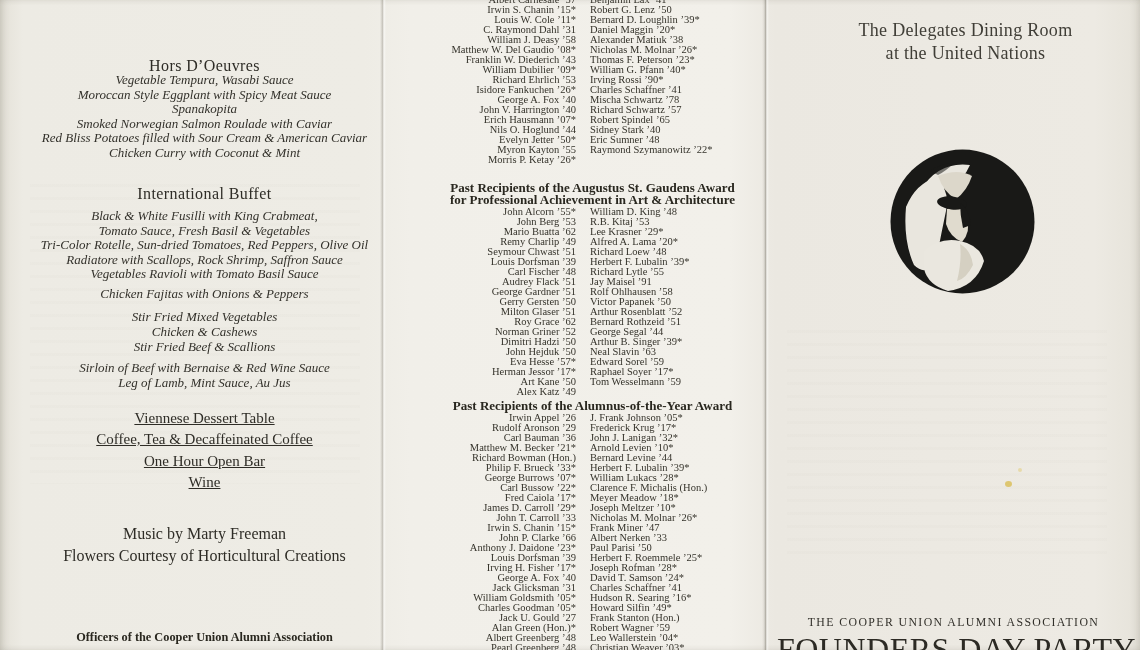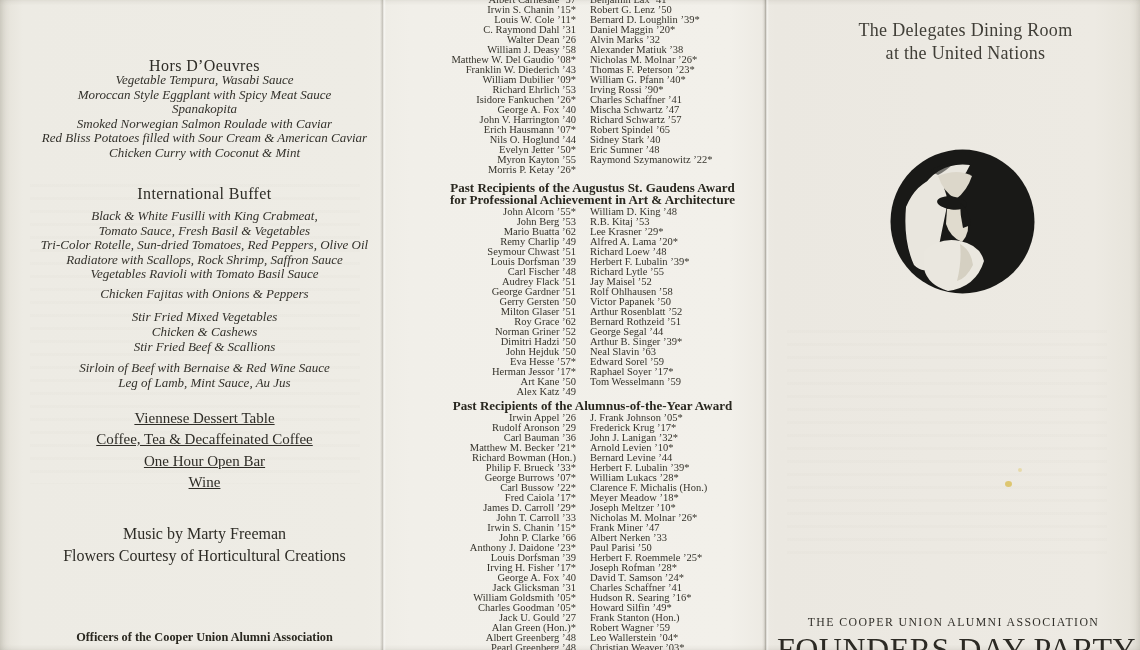--- a/index.html
+++ b/index.html
@@ -149,24 +149,20 @@
         <div class="nrow">
           <span class="nl">Louis W. Cole ’11*</span>
           <span class="nr">Bernard D. Loughlin ’39*</span>
         </div>
 
         <div class="nrow">
           <span class="nl">C. Raymond Dahl ’31</span>
           <span class="nr">Daniel Maggin ’20*</span>
         </div>
 
-        <div class="nrow">
-          <span class="nl">Walter Dean ’26</span>
-          <span class="nr">Alvin Marks ’32</span>
-        </div>
 
         <div class="nrow">
           <span class="nl">William J. Deasy ’58</span>
           <span class="nr">Alexander Matiuk ’38</span>
         </div>
 
         <div class="nrow">
           <span class="nl">Matthew W. Del Gaudio ’08*</span>
           <span class="nr">Nicholas M. Molnar ’26*</span>
         </div>
@@ -186,21 +182,21 @@
           <span class="nr">Irving Rossi ’90*</span>
         </div>
 
         <div class="nrow">
           <span class="nl">Isidore Fankuchen ’26*</span>
           <span class="nr">Charles Schaffner ’41</span>
         </div>
 
         <div class="nrow">
           <span class="nl">George A. Fox ’40</span>
-          <span class="nr">Mischa Schwartz ’47</span>
+          <span class="nr">Mischa Schwartz ’78</span>
         </div>
 
         <div class="nrow">
           <span class="nl">John V. Harrington ’40</span>
           <span class="nr">Richard Schwartz ’57</span>
         </div>
 
         <div class="nrow">
           <span class="nl">Erich Hausmann ’07*</span>
           <span class="nr">Robert Spindel ’65</span>
@@ -263,21 +259,21 @@
           <span class="nr">Herbert F. Lubalin ’39*</span>
         </div>
 
         <div class="nrow">
           <span class="nl">Carl Fischer ’48</span>
           <span class="nr">Richard Lytle ’55</span>
         </div>
 
         <div class="nrow">
           <span class="nl">Audrey Flack ’51</span>
-          <span class="nr">Jay Maisel ’52</span>
+          <span class="nr">Jay Maisel ’91</span>
         </div>
 
         <div class="nrow">
           <span class="nl">George Gardner ’51</span>
           <span class="nr">Rolf Ohlhausen ’58</span>
         </div>
 
         <div class="nrow">
           <span class="nl">Gerry Gersten ’50</span>
           <span class="nr">Victor Papanek ’50</span>

